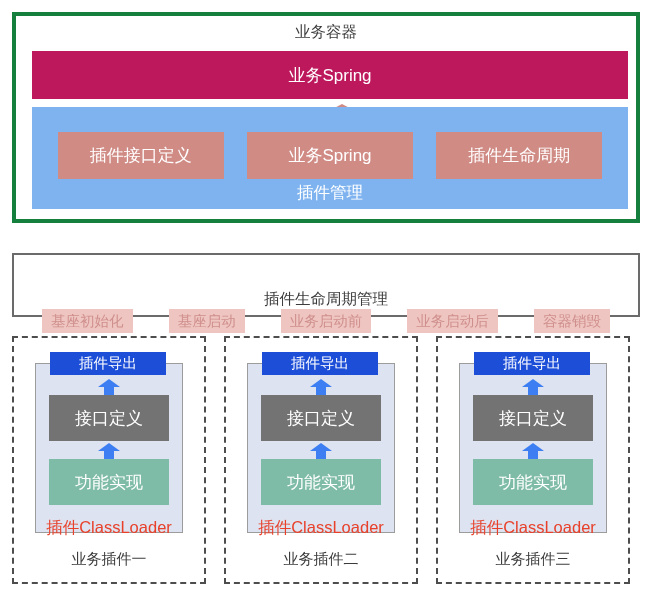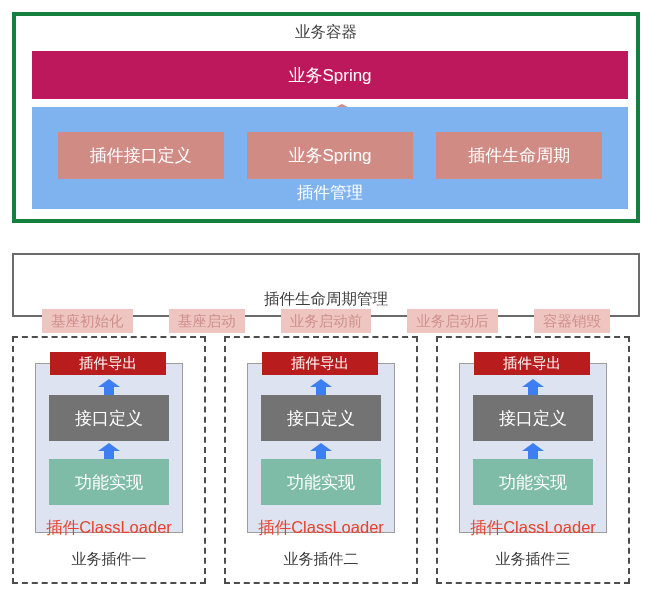--- a/index.html
+++ b/index.html
@@ -171,21 +171,21 @@
     border: 1px solid #9c9c9c;
     box-sizing: border-box;
   }
 
   .export-chip {
     position: absolute;
     left: 36px;
     top: 14px;
     width: 116px;
     height: 23px;
-    background: #b91c1c;
+    background: #1d4ed8;
     color: #ffffff;
     font-size: 14.5px;
     display: flex;
     align-items: center;
     justify-content: center;
     z-index: 3;
   }
 
   .arrow-small {
     position: absolute;

